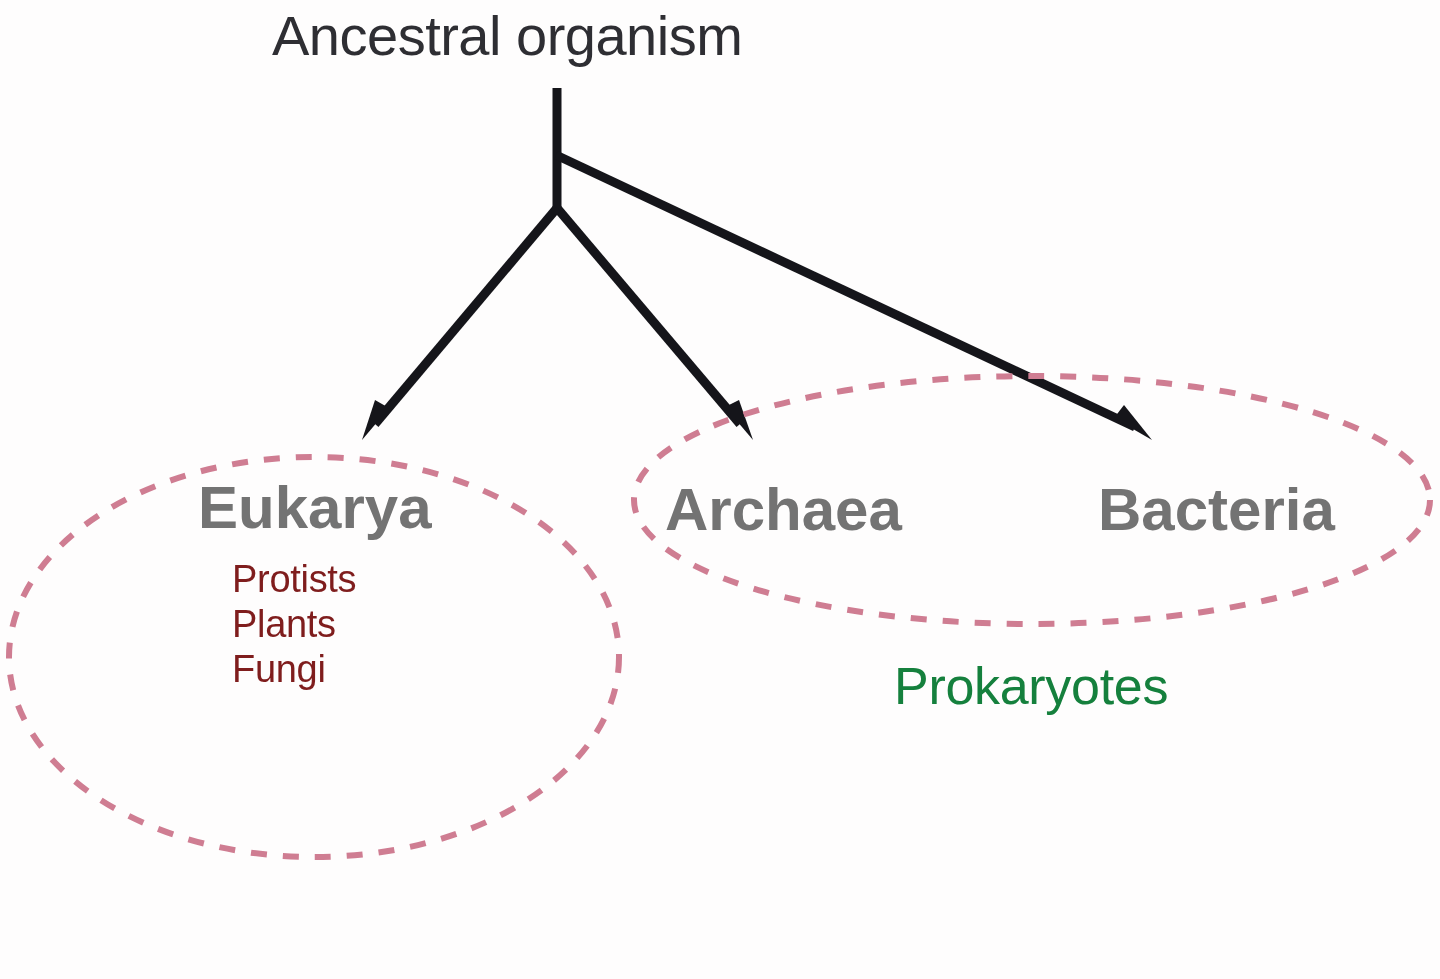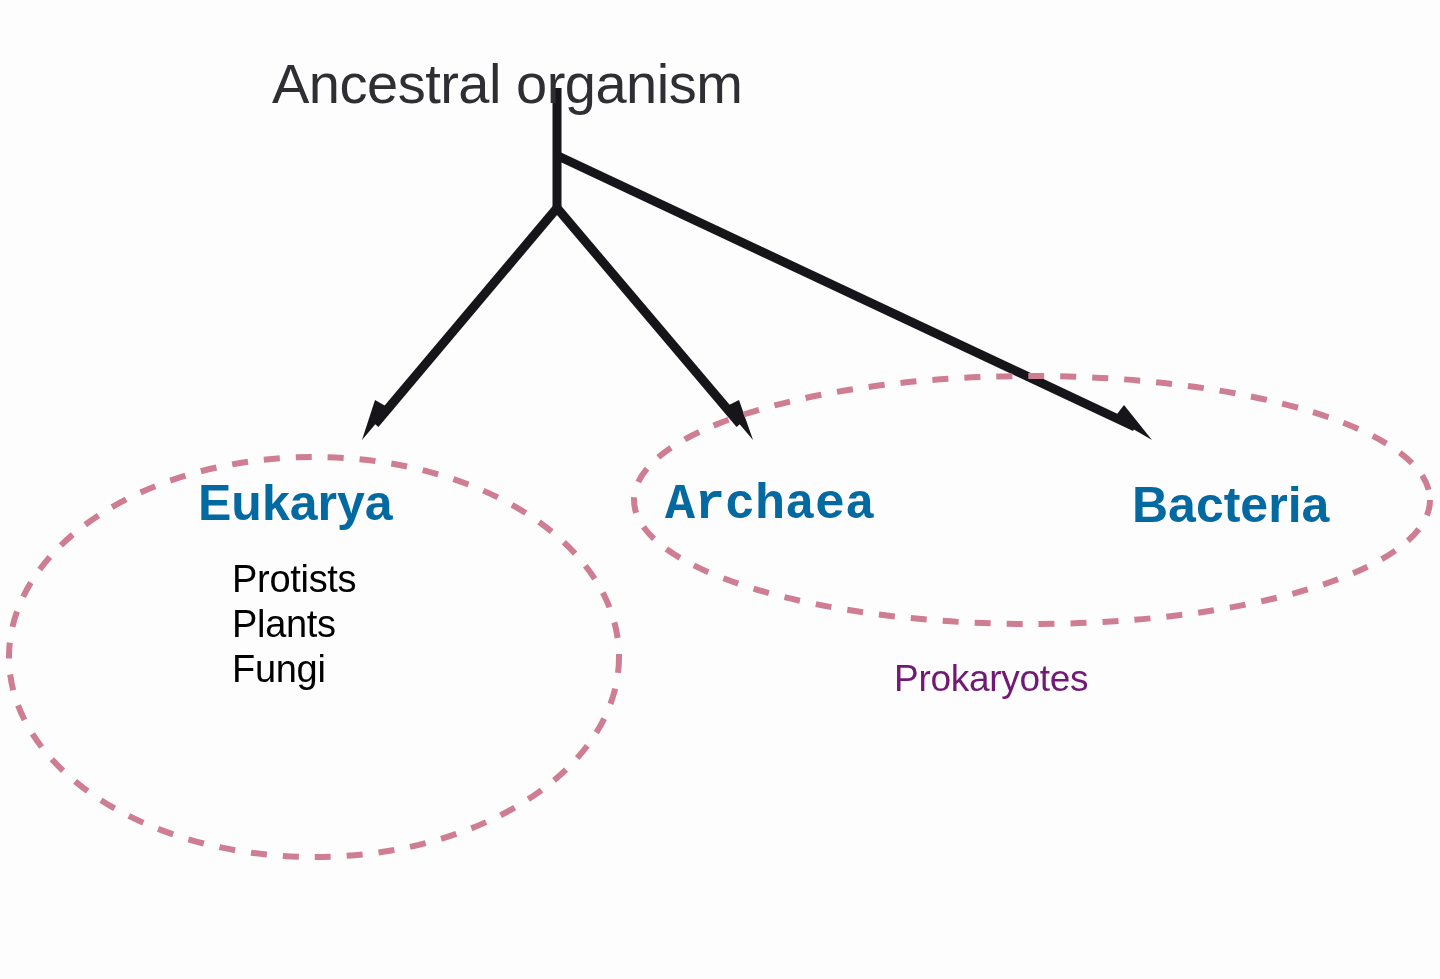--- a/index.html
+++ b/index.html
@@ -29,49 +29,48 @@
     white-space: nowrap;
     line-height: 1;
   }
   #title-ancestral {
     left: 272px;
     top: 8px;
     font-size: 56px;
     color: #2e2e33;
     letter-spacing: -0.5px;
     font-weight: 400;
-    margin-top: 48px;
   }
   .domain-name {
-    font-size: 50px;
+    font-size: 60px;
     font-weight: bold;
-    color: #0369a1;
+    color: #737373;
     letter-spacing: 0px;
   }
   #domain-eukarya { left: 198px; top: 478px; }
-  #domain-archaea { left: 665px; top: 480px; font-family: Liberation Mono, monospace; }
-  #domain-bacteria { left: 1132px; top: 480px; }
+  #domain-archaea { left: 665px; top: 480px; }
+  #domain-bacteria { left: 1098px; top: 480px; }
 
   #eukarya-children {
     position: absolute;
     left: 232px;
     top: 557px;
     font-size: 38px;
-    color: #000000;
+    color: #7f1d1d;
     line-height: 1.18;
     letter-spacing: -0.3px;
   }
   #eukarya-children div {
     margin: 0;
     padding: 0;
   }
 
   .group-name {
-    font-size: 37px;
-    color: #701a75;
+    font-size: 52px;
+    color: #15803d;
     letter-spacing: -0.3px;
   }
   #group-prokaryotes { left: 894px; top: 660px; }
   #group-eukaryotes { left: 163px; top: 914px; }
 </style>
 </head>
 <body>
 
 <div id="canvas">
 

